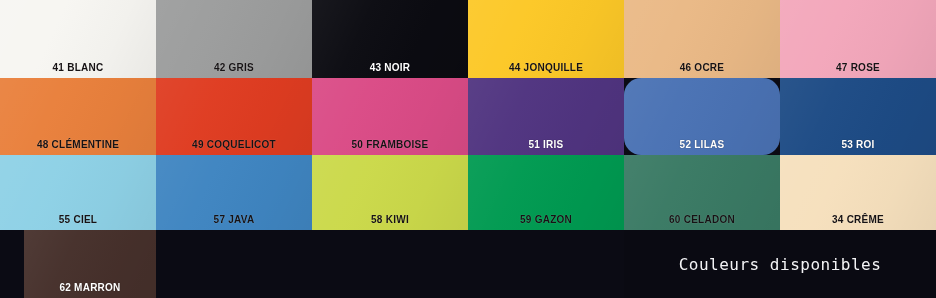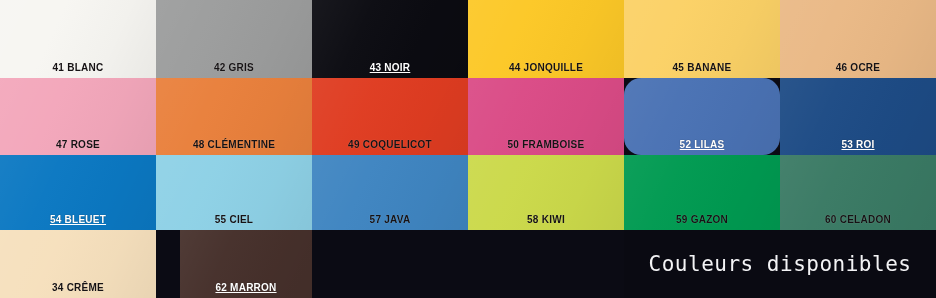--- a/index.html
+++ b/index.html
@@ -51,21 +51,20 @@
     font-weight: bold;
     letter-spacing: 0.25px;
     line-height: 1.1;
     z-index: 2;
     white-space: nowrap;
   }
 
   .swatch-label.on-dark {
     color: #ffffff;
     text-shadow: 0 0 1px rgba(0,0,0,0.55);
-    text-decoration: underline;
   }
 
   .swatch-label.on-light {
     color: #161214;
     text-shadow: 0 0 1px rgba(255,255,255,0.35);
   }
 
   
   #title-panel {
     grid-column: 5 / span 2;
@@ -73,21 +72,21 @@
     background: #0a0a12;
     display: flex;
     align-items: center;
     justify-content: center;
     overflow: hidden;
   }
 
   #title-text {
     color: #f3f3f5;
     font-family: "DejaVu Sans Mono", "Liberation Mono", monospace;
-    font-size: 21px;
+    font-size: 16px;
     letter-spacing: 0.5px;
     white-space: nowrap;
   }
 </style>
 </head>
 <body>
 
 <div id="swatch-grid">
 
   <div class="swatch" style="background: rgb(247, 246, 242);">
@@ -95,46 +94,43 @@
     </div>
     <div class="swatch" style="background: rgb(156, 157, 157);">
       <span class="swatch-label on-light">42 GRIS</span>
     </div>
     <div class="swatch" style="background: rgb(11, 11, 17);">
       <span class="swatch-label on-dark">43 NOIR</span>
     </div>
     <div class="swatch" style="background: rgb(252, 200, 39);">
       <span class="swatch-label on-light">44 JONQUILLE</span>
     </div>
-    <div class="swatch" style="background: rgb(251, 209, 102);">
-      <span class="swatch-label on-light">45 BANANE</span>
-    </div>
     <div class="swatch" style="background: rgb(234, 185, 134);">
       <span class="swatch-label on-light">46 OCRE</span>
     </div>
     <div class="swatch" style="background: rgb(243, 167, 187);">
       <span class="swatch-label on-light">47 ROSE</span>
     </div>
     <div class="swatch" style="background: rgb(233, 128, 60);">
       <span class="swatch-label on-light">48 CLÉMENTINE</span>
     </div>
     <div class="swatch" style="background: rgb(223, 60, 33);">
       <span class="swatch-label on-light">49 COQUELICOT</span>
     </div>
     <div class="swatch" style="background: rgb(218, 75, 134);">
       <span class="swatch-label on-light">50 FRAMBOISE</span>
     </div>
+    <div class="swatch" style="background: rgb(80, 52, 128);">
+      <span class="swatch-label on-dark">51 IRIS</span>
+    </div>
     <div class="swatch" style="background: rgb(74, 114, 180); border-radius: 17px;">
       <span class="swatch-label on-dark">52 LILAS</span>
     </div>
     <div class="swatch" style="background: rgb(29, 75, 133);">
       <span class="swatch-label on-dark">53 ROI</span>
-    </div>
-    <div class="swatch" style="background: rgb(11, 120, 194);">
-      <span class="swatch-label on-dark">54 BLEUET</span>
     </div>
     <div class="swatch" style="background: rgb(142, 209, 230);">
       <span class="swatch-label on-light">55 CIEL</span>
     </div>
     <div class="swatch" style="background: rgb(63, 133, 193);">
       <span class="swatch-label on-light">57 JAVA</span>
     </div>
     <div class="swatch" style="background: rgb(203, 217, 74);">
       <span class="swatch-label on-light">58 KIWI</span>
     </div>

